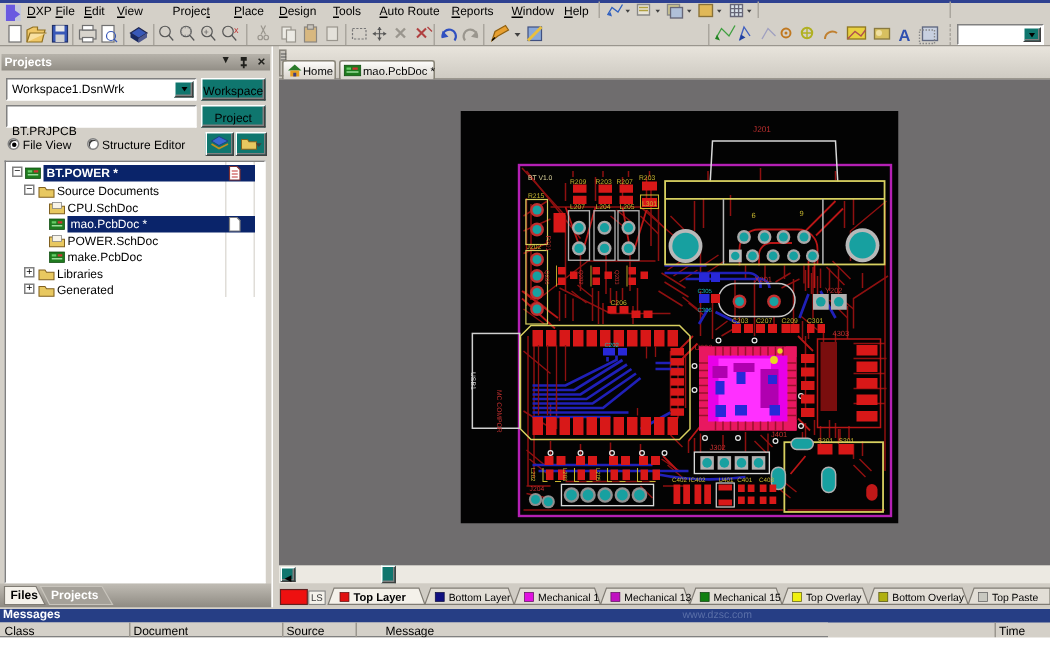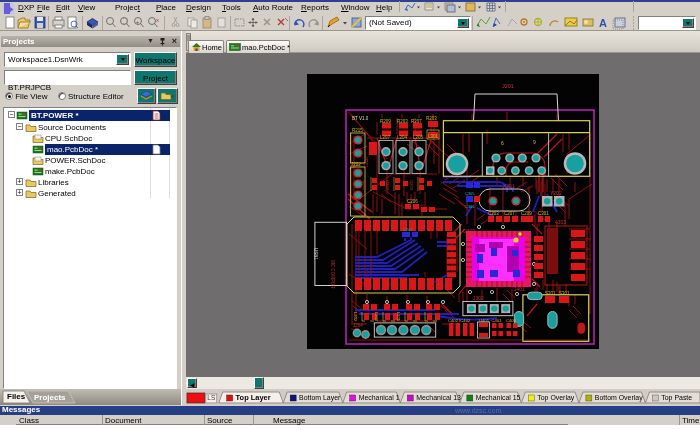--- a/index.html
+++ b/index.html
@@ -154,26 +154,20 @@
     <g fill="#aaa69e">
           <rect x="633" y="2" width="1" height="2"></rect>
           <rect x="633" y="5" width="1" height="2"></rect>
           <rect x="633" y="8" width="1" height="2"></rect>
           <rect x="633" y="11" width="1" height="2"></rect>
           <rect x="633" y="14" width="1" height="2"></rect>
         </g>
   </g>
 </svg>
 
-<div class="abs sunken" style="left:365px;top:2px;width:106px;height:14px;background:#fff;font-size:8px;">
-  <div style="padding:1px 0 0 3px;">(Not Saved)</div>
-  <div class="btn abs" style="right:1px;top:1px;width:12px;height:10px;">
-        <span style="display:block;width:0;height:0;border-left:2.5px solid transparent;border-right:2.5px solid transparent;border-top:3.5px solid #000;margin:2.5px auto 0;"></span>
-      </div>
-</div>
 
 <div class="abs sunken" style="left:638px;top:2px;width:58px;height:14px;background:#fff;">
   <div class="btn abs" style="right:1px;top:1px;width:12px;height:10px;">
         <span style="display:block;width:0;height:0;border-left:2.5px solid transparent;border-right:2.5px solid transparent;border-top:3.5px solid #000;margin:2.5px auto 0;"></span>
       </div>
 </div>
 </div>
 
 <div class="abs" style="left:0;top:31px;width:181px;height:374px;background:#d4d0c8;">
 
@@ -873,21 +867,21 @@
         <path d="M459 14 L463 3 L514 3 L514 14 Z" fill="#e2ded6" stroke="#807c74" stroke-width="0.8"></path>
         <rect x="466" y="6" width="6" height="6" fill="#c8c8c0" stroke="#606060" stroke-width="0.5"></rect>
         <text x="475" y="11.5">Top Paste</text>
       </g>
     </svg>
   </div>
 </div>
 
 <div class="abs" style="left:0;top:405px;width:700px;height:25px;background:#d4d0c8;">
   <div class="abs" style="left:0;top:1px;width:700px;height:9px;background:#263e85;color:#fff;font-weight:bold;font-size:8px;"><span style="position:relative;left:2px;top:-1px;">Messages</span><span style="position:absolute;left:455px;top:1px;color:#5a6fa8;font-weight:normal;font-size:7px;">www.dzsc.com</span></div>
-  <div class="abs" style="left:0;top:10px;width:552px;height:10px;background:#d4d0c8;border-bottom:1px solid #808080;font-size:8px;margin-left:16px;" id="msghdr">
+  <div class="abs" style="left:0;top:10px;width:552px;height:10px;background:#d4d0c8;border-bottom:1px solid #808080;font-size:8px;" id="msghdr">
     <span style="position:absolute;left:3px;top:1px;">Class</span>
     <span style="position:absolute;left:89px;top:1px;">Document</span>
     <span style="position:absolute;left:191px;top:1px;">Source</span>
     <span style="position:absolute;left:240px;top:1px;padding-left:17px;">Message</span>
     <span style="position:absolute;left:666px;top:1px;">Time</span>
     <span style="position:absolute;left:86px;top:0;width:1px;height:10px;background:#9a968e;"></span>
     <span style="position:absolute;left:188px;top:0;width:1px;height:10px;background:#9a968e;"></span>
     <span style="position:absolute;left:237px;top:0;width:1px;height:10px;background:#9a968e;"></span>
     <span style="position:absolute;left:663px;top:0;width:1px;height:10px;background:#9a968e;"></span>
   </div>

